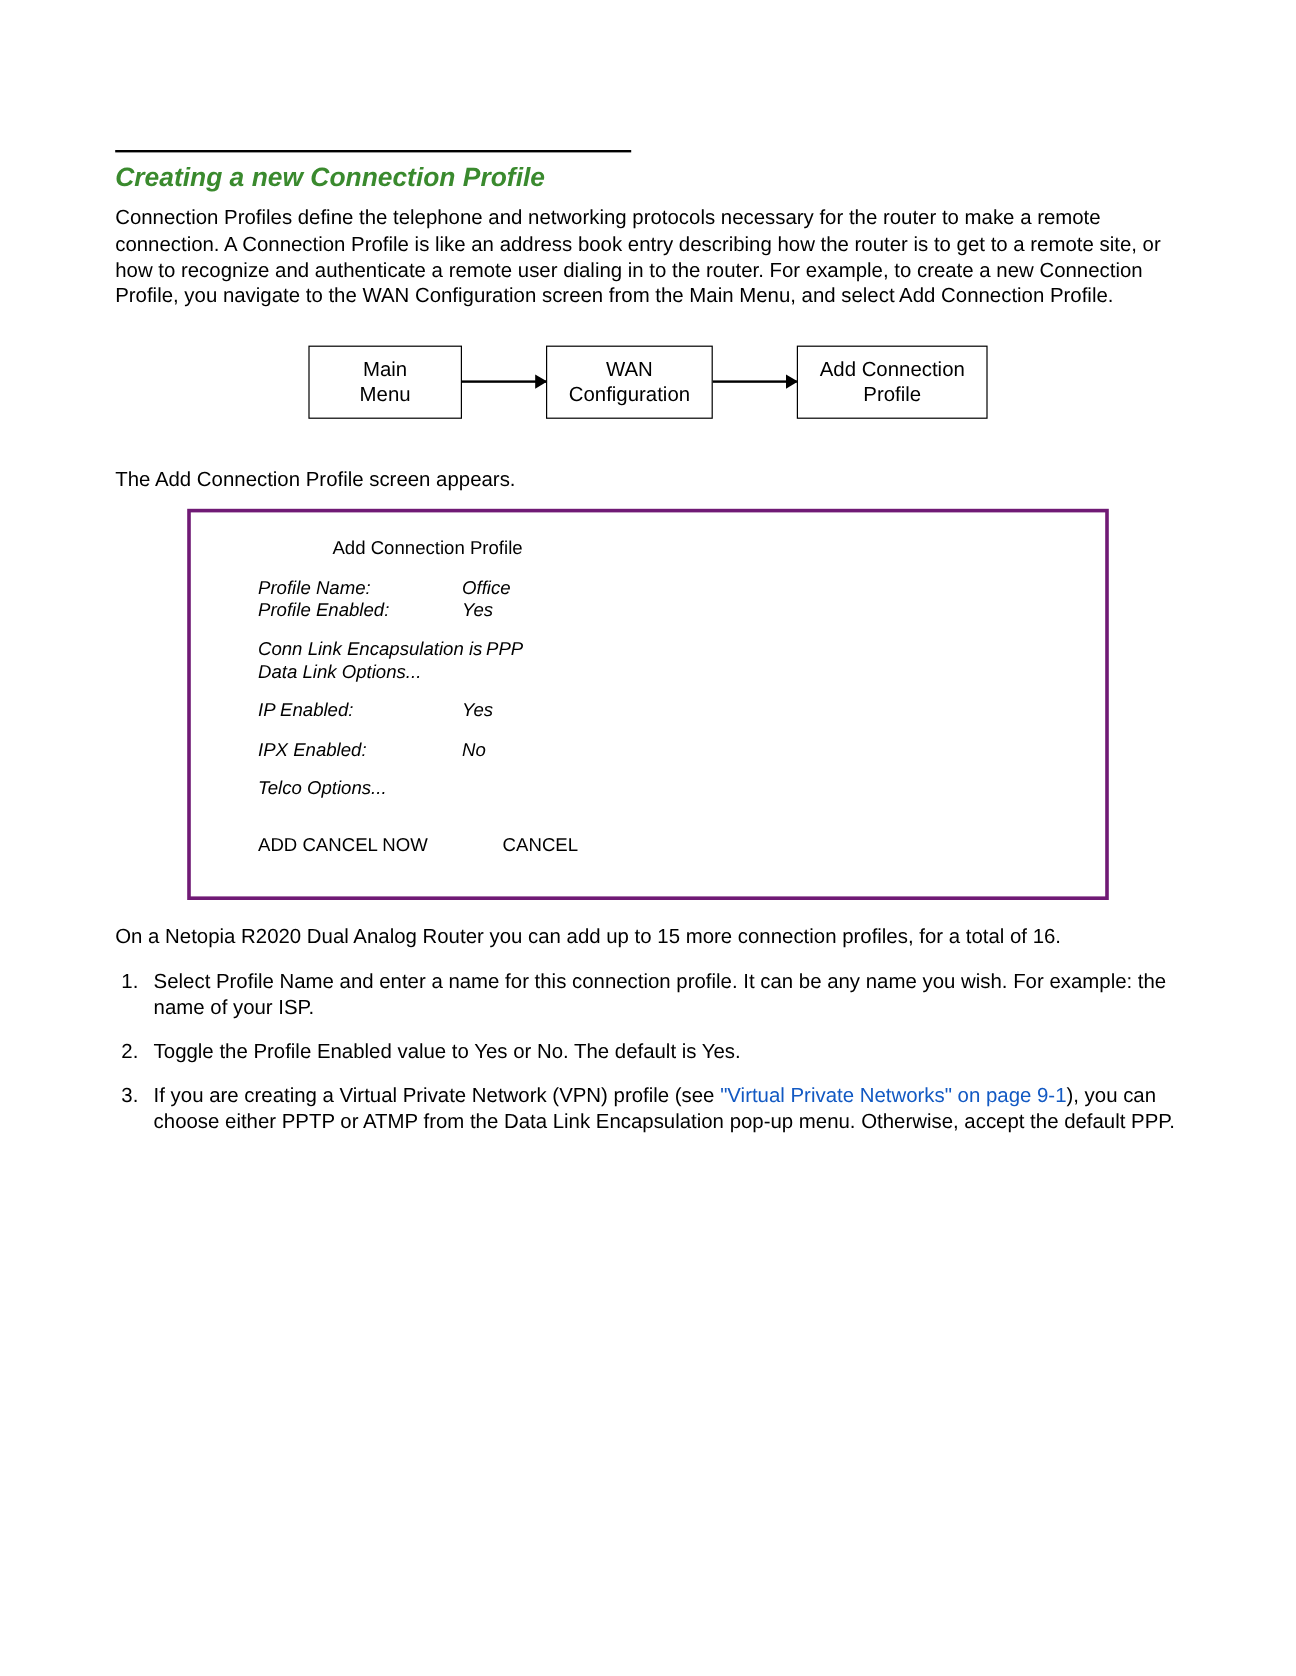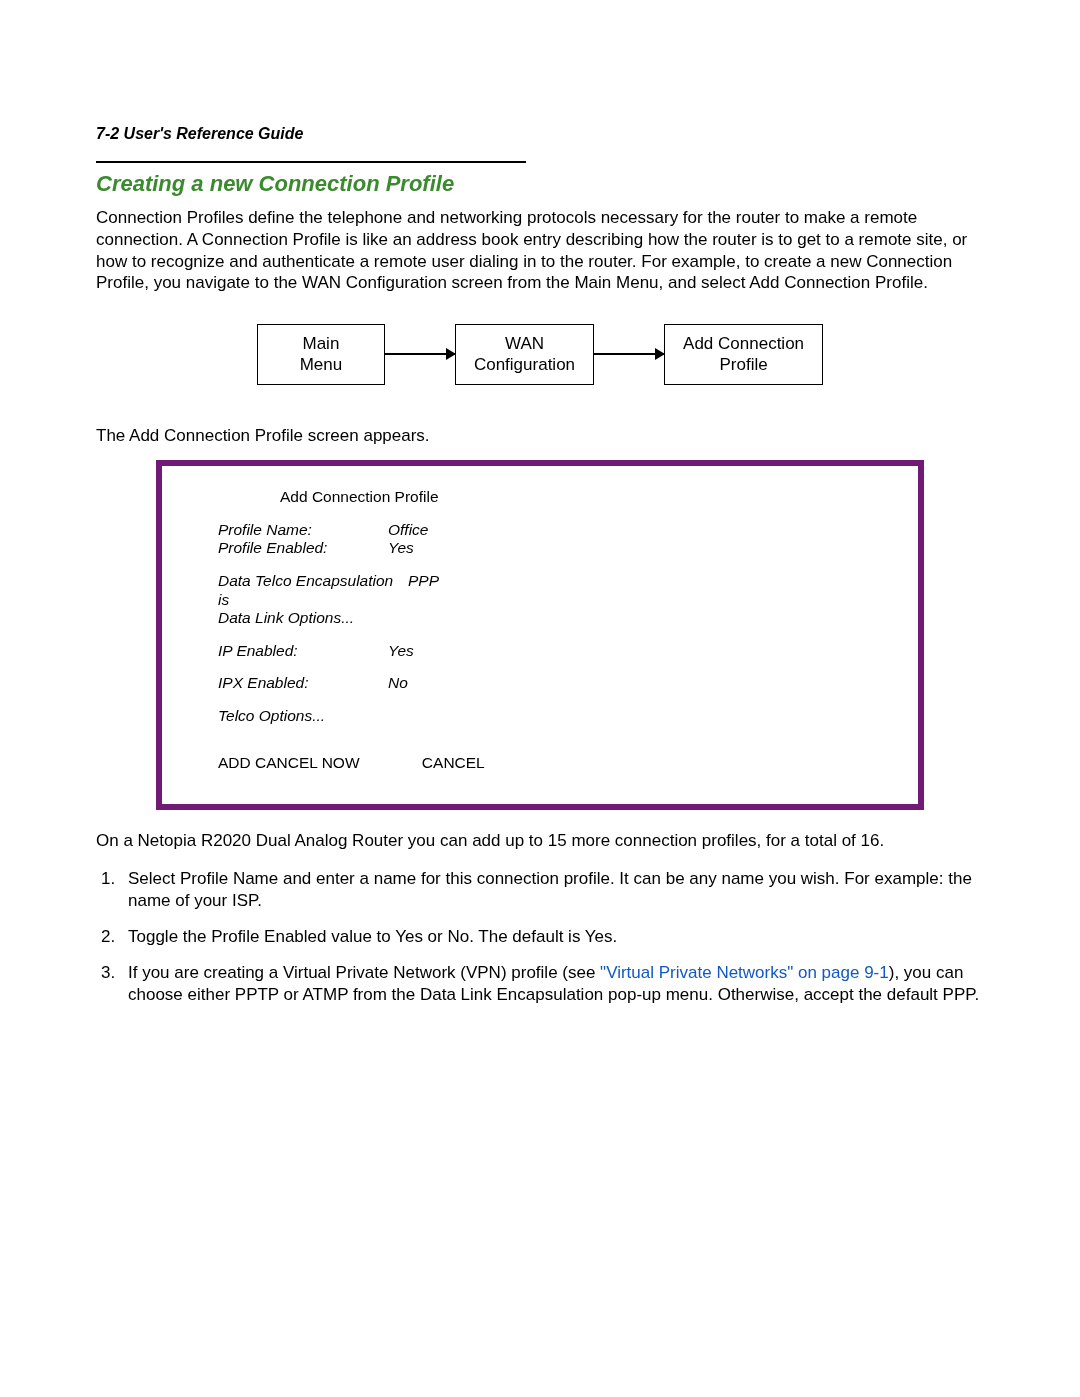--- a/index.html
+++ b/index.html
@@ -63,21 +63,21 @@
   .arrow::after {
     content: "";
     position: absolute;
     right: -1px;
     top: -5px;
     border-left: 10px solid #000;
     border-top: 6px solid transparent;
     border-bottom: 6px solid transparent;
   }
   .screen-box {
-    border: 6px solid #701a75;
+    border: 3px solid #701a75;
     margin: 14px 60px 20px 60px;
     padding: 22px 26px 22px 26px;
     font-size: 15.5px;
     line-height: 1.2;
   }
   .screen-title {
     text-align: left;
     margin: 0 0 14px 92px;
   }
   .field-group {
@@ -113,21 +113,20 @@
   }
   .link {
     color: #1259c3;
   }
 </style>
 </head>
 <body>
 
 <div class="page">
 
-  <div class="page-header">7-2  User's Reference Guide</div>
 
   <hr class="rule">
 
   <h2 class="section-title">Creating a new Connection Profile</h2>
 
   <p class="body-text">Connection Profiles define the telephone and networking protocols necessary for the router to make a remote connection. A Connection Profile is like an address book entry describing how the router is to get to a remote site, or how to recognize and authenticate a remote user dialing in to the router. For example, to create a new Connection Profile, you navigate to the WAN Configuration screen from the Main Menu, and select Add Connection Profile.</p>
 
   <div class="flowchart">
     <div class="flow-box">
       <div>Main</div>
@@ -156,21 +155,21 @@
         <span>Office</span>
       </div>
       <div class="field-row">
         <span class="label-col">Profile Enabled:</span>
         <span>Yes</span>
       </div>
     </div>
 
     <div class="field-group">
       <div class="field-row">
-        <span class="label-col" style="width:190px;">Data Telco Encapsulation is</span>
+        <span class="label-col" style="width:190px;">Conn Link Encapsulation is</span>
         <span>PPP</span>
       </div>
       <div class="field-row">
         <span>Data Link Options...</span>
       </div>
     </div>
 
     <div class="field-group">
       <div class="field-row">
         <span class="label-col">IP Enabled:</span>

